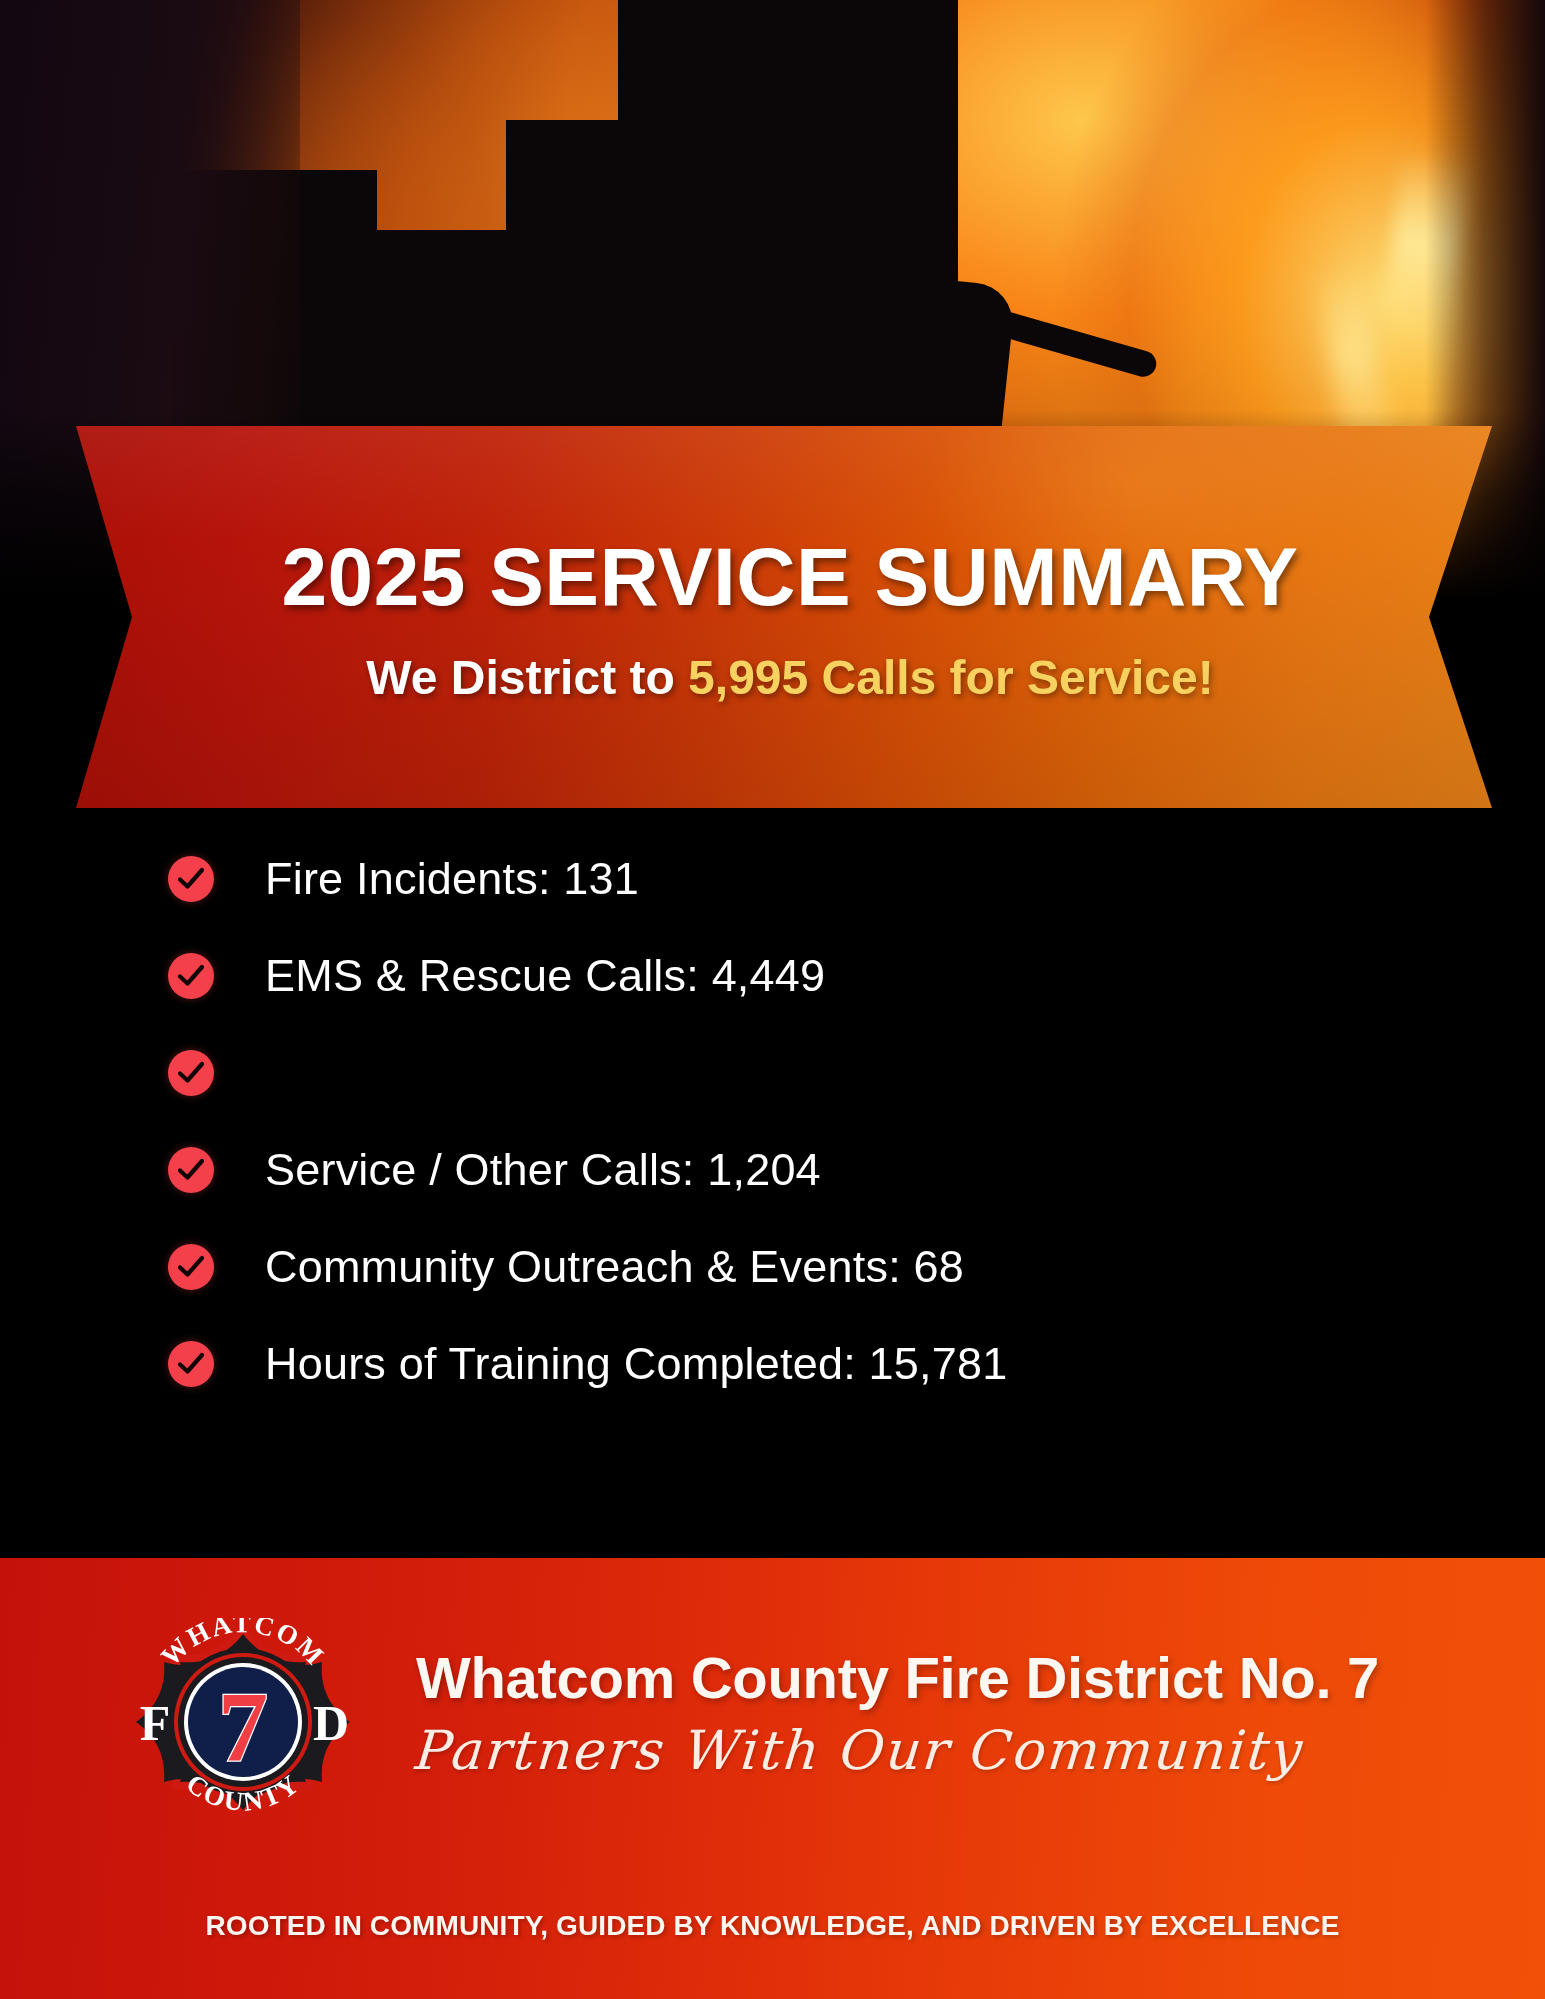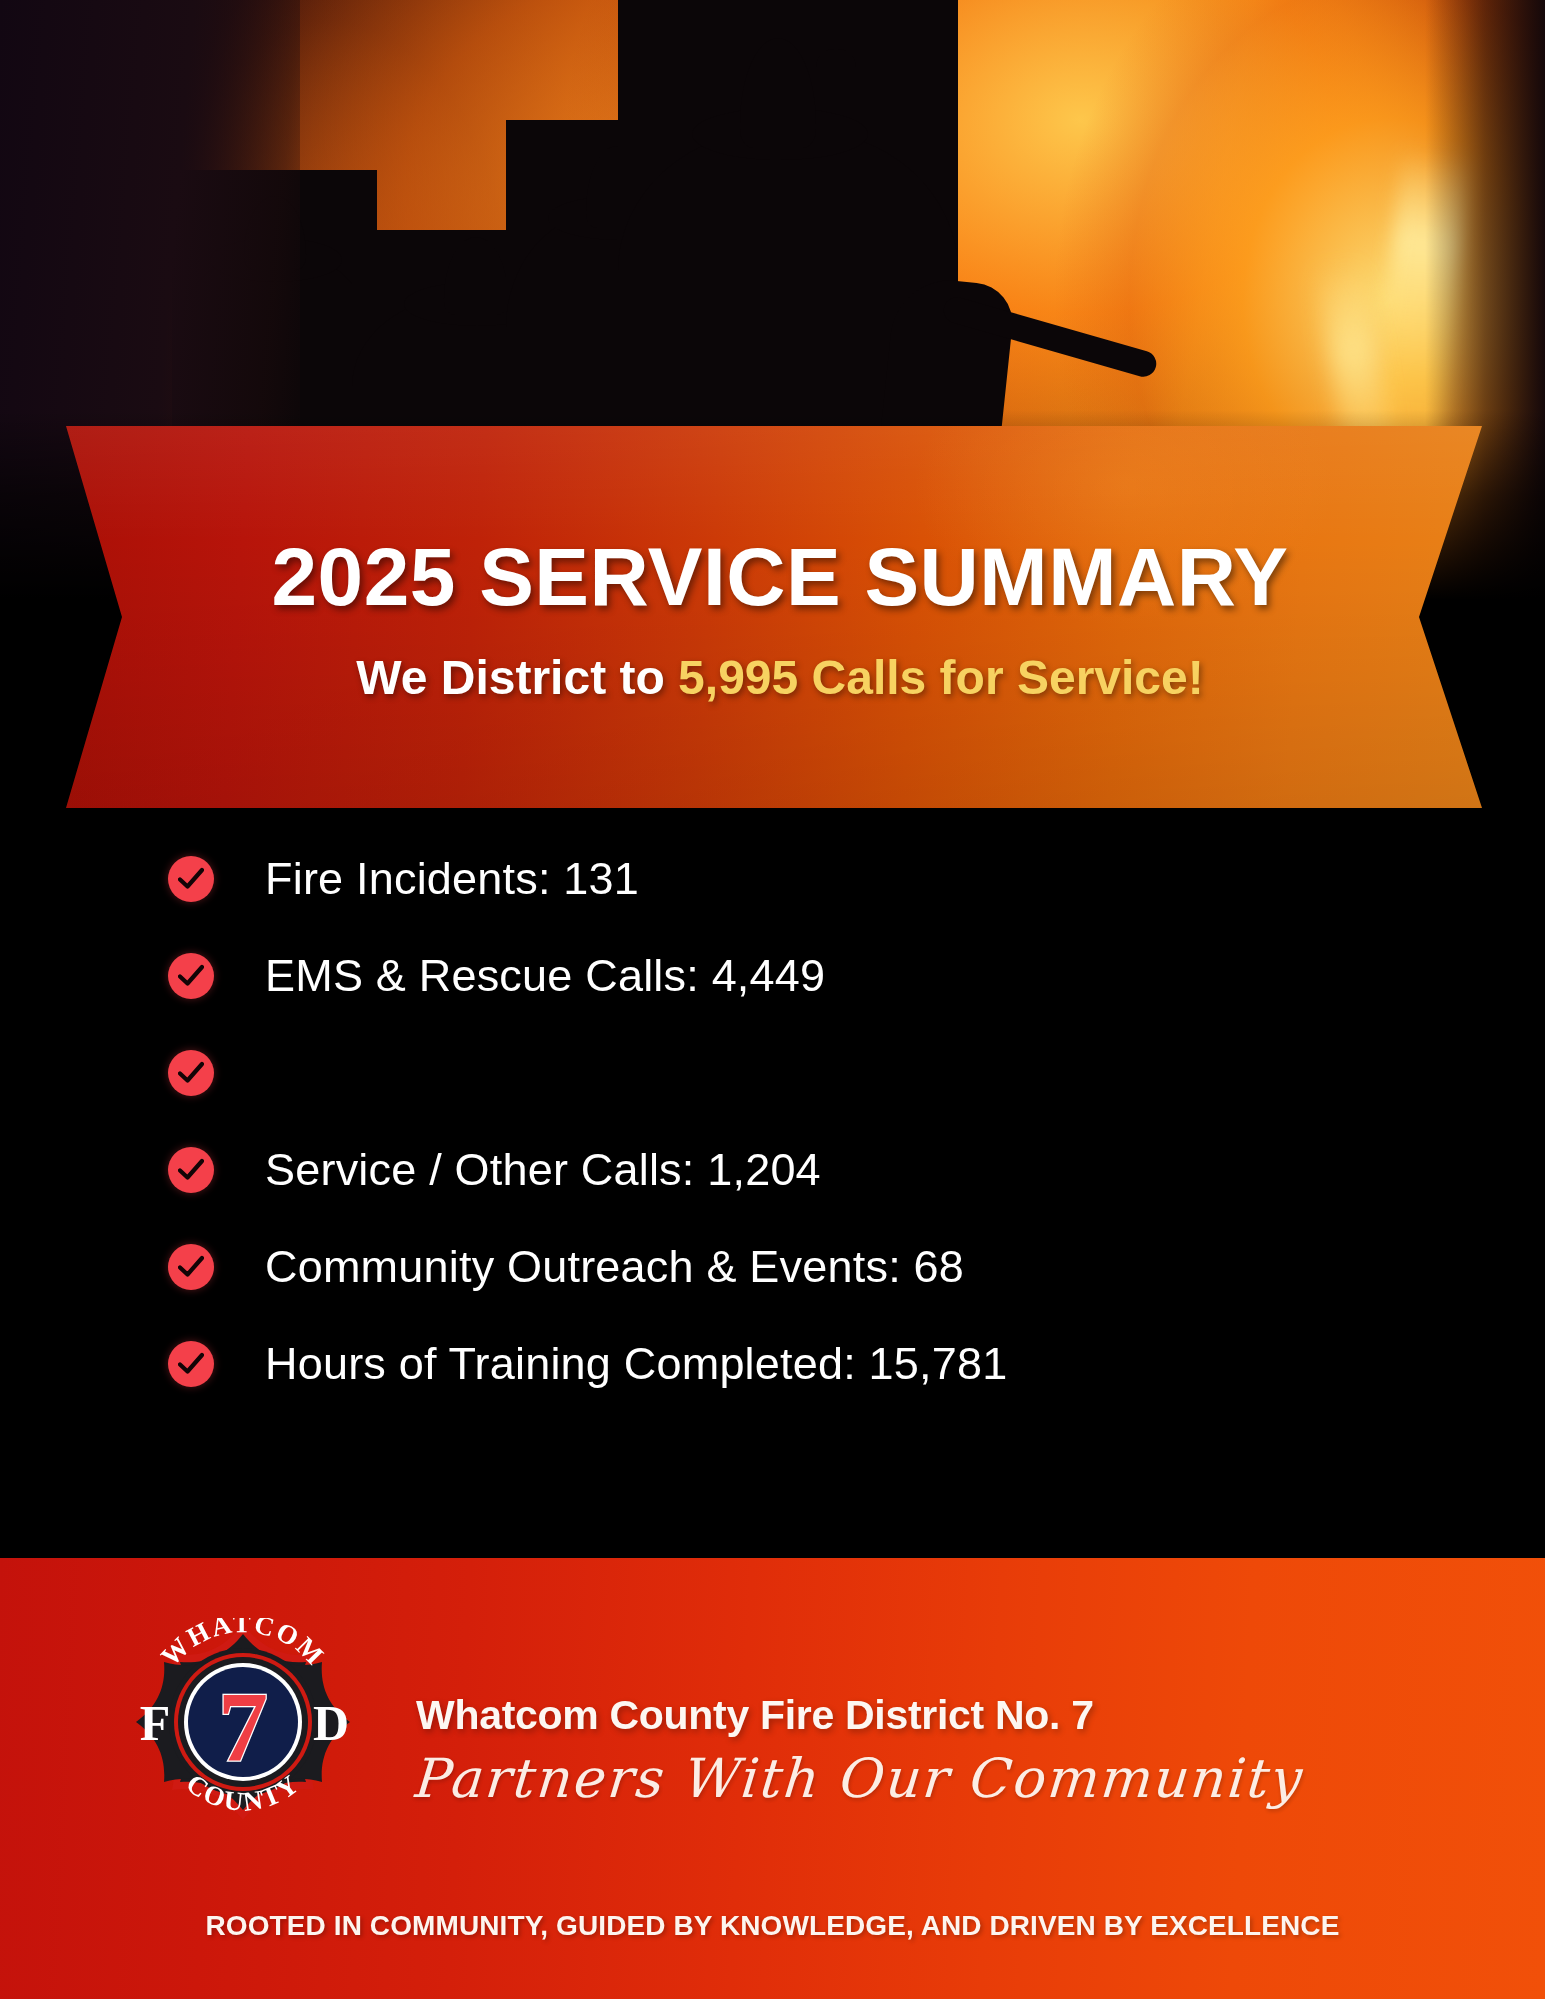--- a/index.html
+++ b/index.html
@@ -81,21 +81,21 @@
     position:absolute; left:880px; bottom:0; width:120px; height:320px;
     background:#0b0608; border-radius:60px 40px 0 0; transform:rotate(6deg);
   }
   .ff-hose {
     position:absolute; left:940px; bottom:250px; width:220px; height:26px;
     background:#0b0608; border-radius:14px; transform:rotate(16deg);
   }
 
   
   .banner {
-    position:absolute; left:44px; top:426px; width:1448px; height:382px;
+    position:absolute; left:54px; top:426px; width:1448px; height:382px;
     clip-path:polygon(
       22px 0,           
       1438px 0,         
       1375px 191px,     
       1438px 382px,     
       22px 382px,       
       78px 191px        
     );
     background:linear-gradient(94deg,
       #a90f06 0%, #b7140a 14%, #bf2208 30%,
@@ -149,22 +149,22 @@
     background:linear-gradient(93deg,
       #c4120b 0%, #cc170a 14%, #d41f0a 30%,
       #e02d09 48%, #e83c08 64%, #ee4908 80%, #f15009 100%);
     overflow:hidden;
   }
   .footer-row { position:absolute; left:118px; top:60px; display:flex; align-items:flex-start; }
 
   .logo { position:relative; width:250px; height:250px; flex:0 0 250px; }
   .footer-text { margin-left:48px; padding-top:26px; }
   .district-name {
-    font-size:41px; font-weight:700; color:#fdf7f2; letter-spacing:-.3px;
-    white-space:nowrap; text-shadow:2px 3px 6px rgba(0,0,0,.28);margin-top:48px;
+    font-size:58px; font-weight:700; color:#fdf7f2; letter-spacing:-.3px;
+    white-space:nowrap; text-shadow:2px 3px 6px rgba(0,0,0,.28);
   }
   .tagline-script {
     margin-top:8px; font-size:54px; color:#fdf3ec; white-space:nowrap;
     font-family:"DejaVu Serif", serif; font-style:italic; font-weight:400;
     letter-spacing:2px; opacity:.97;
     transform:skewX(-6deg); transform-origin:left center;
     text-shadow:1px 2px 4px rgba(0,0,0,.22);
   }
   .motto {
     position:absolute; left:0; right:0; top:352px; text-align:center;

